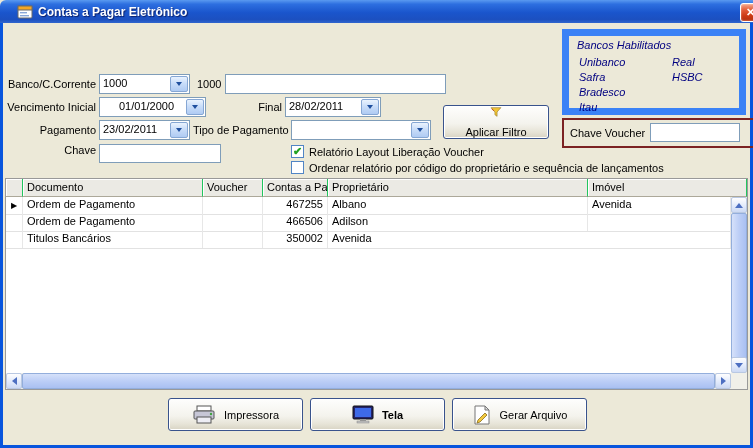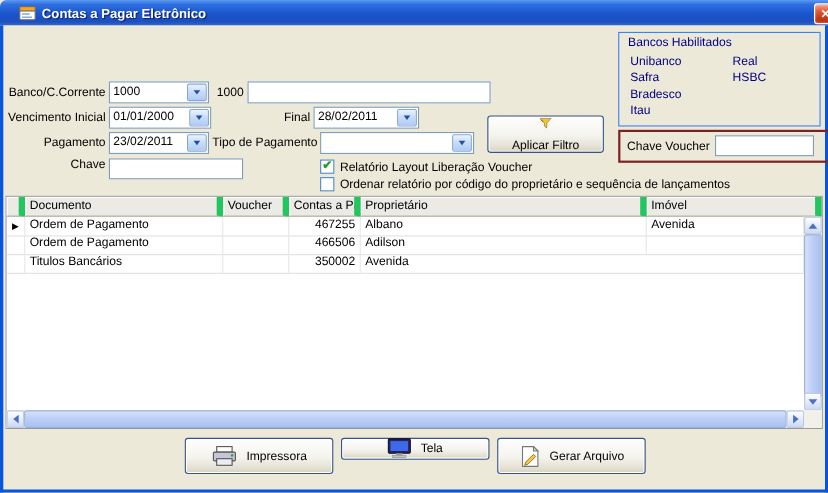--- a/index.html
+++ b/index.html
@@ -29,41 +29,41 @@
   .cval{flex:1;padding:2px 3px;white-space:nowrap;overflow:hidden;}
   .cbtn{width:16px;margin:1px;border:1px solid #86A7D4;border-radius:2px;
     background:linear-gradient(180deg,#EAF3FE 0%,#C9DDF9 45%,#AFCBF3 100%);
     display:flex;align-items:center;justify-content:center;}
   .tri{width:0;height:0;border-left:3px solid transparent;border-right:3px solid transparent;border-top:4px solid #1F4F9E;}
   .tfield{position:absolute;background:#fff;border:1px solid #7F9DB9;box-sizing:border-box;padding:2px 3px;
     font-family:"Liberation Sans",sans-serif;font-size:11px;}
   input.tfield{outline:none;}
 
   
-  .gbox{position:absolute;border:1px solid #3b82f6;box-sizing:border-box;}
+  .gbox{position:absolute;border:7px solid #3b82f6;box-sizing:border-box;font-style:italic;}
   .gbox .gtitle{position:absolute;left:8px;top:3px;color:#000080;}
   .banklist{position:absolute;top:19px;color:#000080;line-height:15px;}
   .vbox{position:absolute;border:2px solid #7B2222;box-sizing:border-box;}
 
   
   .xpbtn{position:absolute;border:1px solid #39538C;border-radius:3px;box-sizing:border-box;
     background:linear-gradient(180deg,#FEFEFD 0%,#F4F3ED 55%,#E6E3D6 82%,#D8D3C3 100%);
     display:flex;align-items:center;justify-content:center;gap:8px;cursor:default;
     box-shadow:inset 0 0 0 1px #FFFFFF;}
   .xpbtn span{white-space:nowrap;}
 
   
   .cb{position:absolute;width:13px;height:13px;background:#fff;border:1px solid #5185C5;box-sizing:border-box;
     display:flex;align-items:center;justify-content:center;}
   .cb .mark{color:#21A121;font-size:11px;line-height:11px;font-weight:bold;}
 
   
   .grid{position:absolute;left:5px;top:178px;width:743px;height:212px;background:#fff;border:1px solid #999;box-sizing:border-box;}
   .ghead{position:absolute;left:0;top:0;right:0;height:18px;display:flex;}
-  .hcell{background:#EBEAE4;border-right:6px solid #22c55e;border-bottom:1px solid #ACA899;
+  .hcell{background:#EBEAE4;border-right:1px solid #22c55e;border-bottom:1px solid #ACA899;
     box-shadow:inset 1px 1px 0 #FFF;box-sizing:border-box;padding:2px 4px;white-space:nowrap;overflow:hidden;}
   .c0{width:17px;flex:0 0 auto;}
   .c1{width:180px;flex:0 0 auto;}
   .c2{width:60px;flex:0 0 auto;}
   .c3{width:65px;flex:0 0 auto;}
   .c4{width:260px;flex:0 0 auto;}
   .c5{flex:1;}
   .grow{position:absolute;left:0;height:17px;width:725px;display:flex;border-bottom:1px solid #E2E2E2;}
   .gcell{border-right:1px solid #E7E7E7;box-sizing:border-box;padding:1px 4px;white-space:nowrap;overflow:hidden;}
   .num{text-align:right;}
@@ -123,21 +123,21 @@
   <div class="combo" style="left:99px;top:74px;width:91px;">
     <span class="cval">1000</span>
     <span class="cbtn">
         <span class="tri"></span>
       </span>
   </div>
   <div class="label" style="left:197px;top:78px;">1000 -</div>
   <input class="tfield" style="left: 225px; top: 74px; width: 221px; height: 20px;" readonly="" value="">
 
   <div class="label rlabel" style="left:0;top:101px;width:96px;">Vencimento Inicial</div>
-  <div class="combo" style="left:99px;top:97px;width:93px;">
+  <div class="combo" style="left:99px;top:97px;width:107px;padding-left:16px;">
     <span class="cval">01/01/2000</span>
     <span class="cbtn">
         <span class="tri"></span>
       </span>
   </div>
   <div class="label rlabel" style="left:248px;top:101px;width:34px;">Final</div>
   <div class="combo" style="left:285px;top:97px;width:96px;">
     <span class="cval">28/02/2011</span>
     <span class="cbtn">
         <span class="tri"></span>
@@ -241,21 +241,21 @@
   <div class="xpbtn" style="left:168px;top:398px;width:135px;height:33px;">
     <svg width="24" height="20" viewBox="0 0 24 20">
       <rect x="5" y="1" width="14" height="5" fill="#FFFFFF" stroke="#555"></rect>
       <rect x="2" y="6" width="20" height="8" rx="1" fill="#C6C6D6" stroke="#555"></rect>
       <rect x="5" y="12" width="14" height="6" fill="#EDEDF4" stroke="#555"></rect>
       <circle cx="19" cy="9" r="1.2" fill="#3FA33F"></circle>
     </svg>
     <span>Impressora</span>
   </div>
 
-  <div class="xpbtn" style="left:310px;top:398px;width:135px;height:20px;">
+  <div class="xpbtn" style="left:310px;top:398px;width:135px;height:33px;font-weight:bold;">
     <svg width="22" height="20" viewBox="0 0 22 20">
       <rect x="1" y="1" width="20" height="13" rx="1" fill="#24246A" stroke="#111"></rect>
       <rect x="3" y="3" width="16" height="9" fill="#3E6AE8"></rect>
       <rect x="8" y="14" width="6" height="2" fill="#9A9A9A"></rect>
       <rect x="5" y="16" width="12" height="2" fill="#C2C2C2" stroke="#888" stroke-width="0.5"></rect>
     </svg>
     <span>Tela</span>
   </div>
 
   <div class="xpbtn" style="left:452px;top:398px;width:135px;height:33px;">

